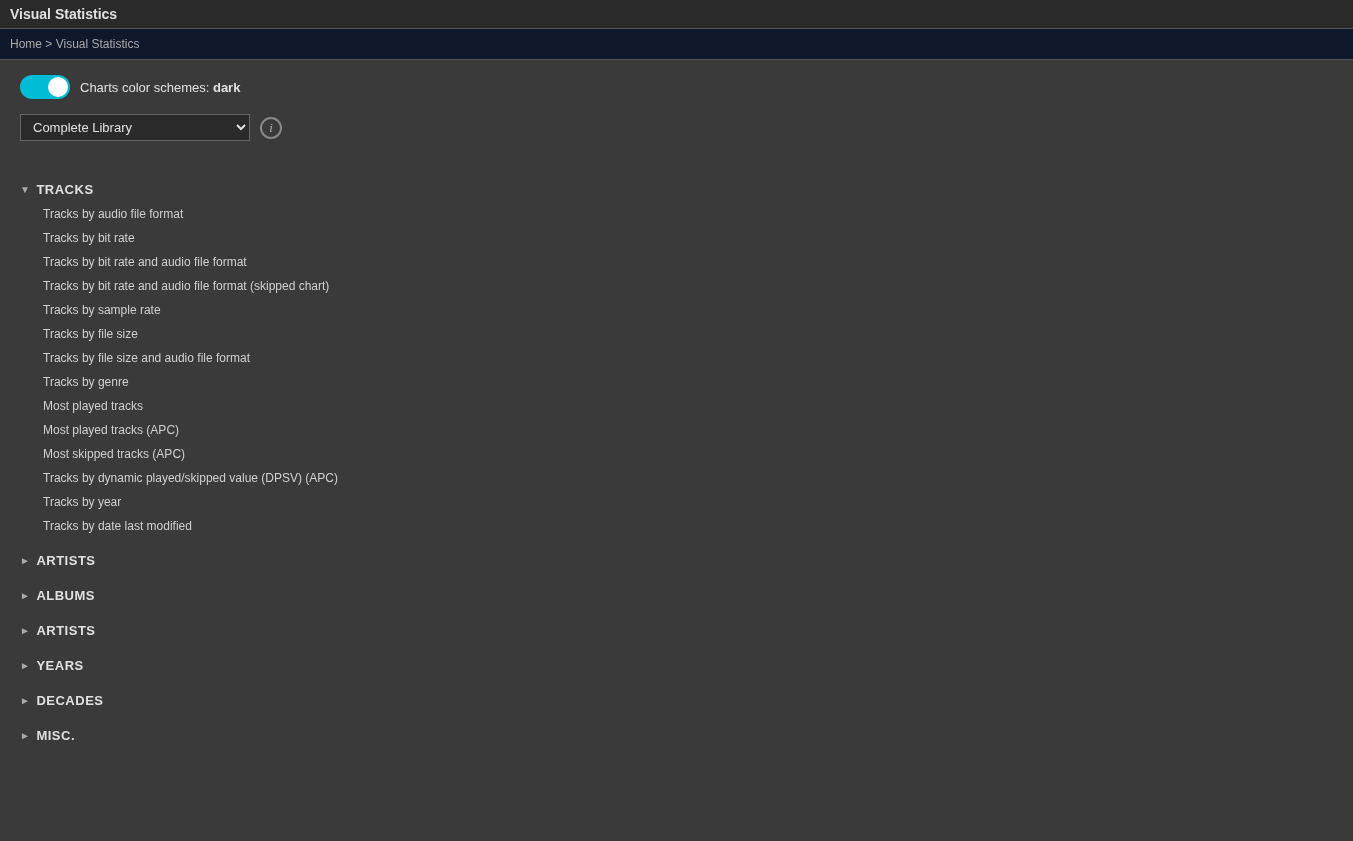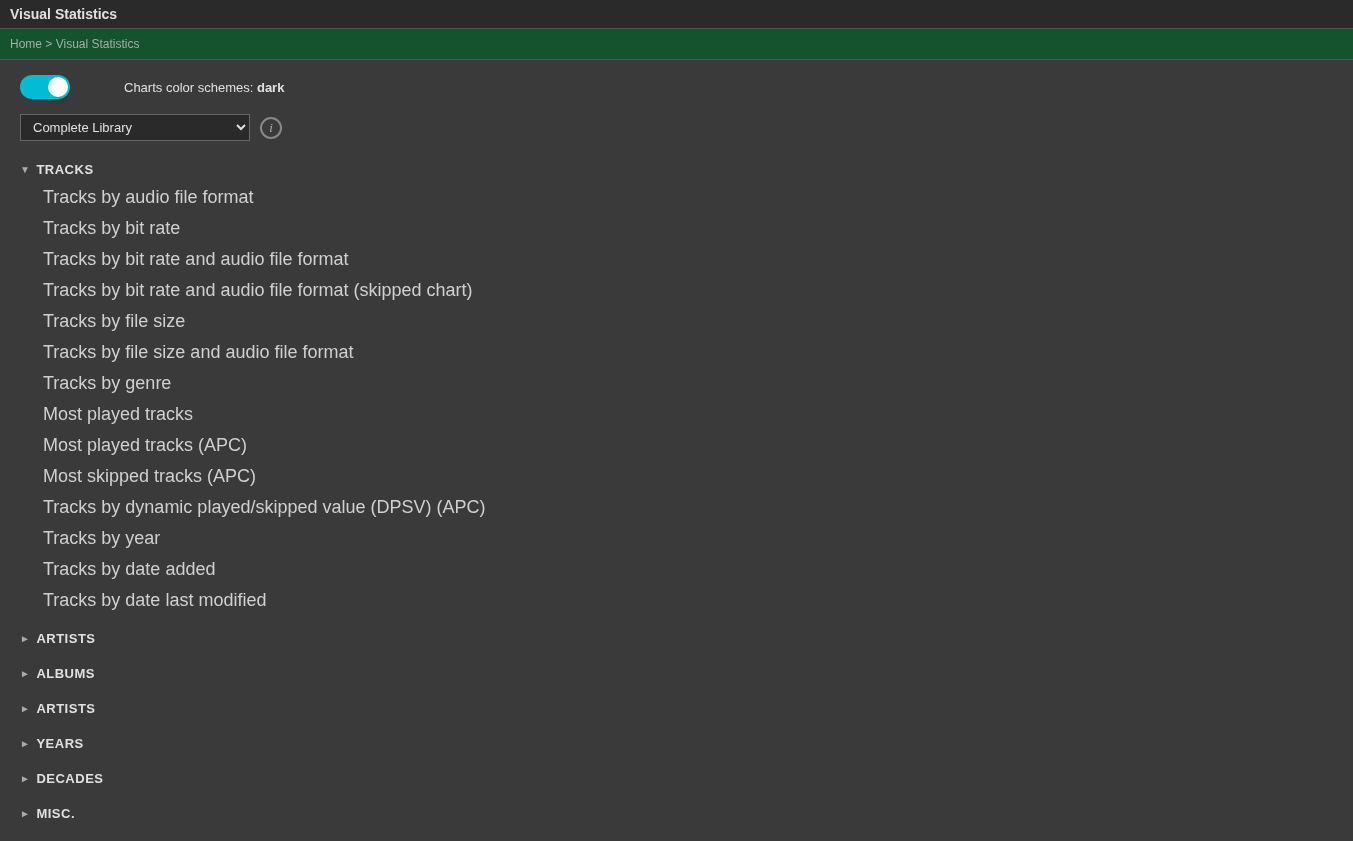--- a/index.html
+++ b/index.html
@@ -20,21 +20,21 @@
     #title-bar {
       background-color: #2a2a2a;
       padding: 6px 10px;
       font-size: 14px;
       font-weight: bold;
       color: #e0e0e0;
       border-bottom: 1px solid #555;
     }
 
     #breadcrumb {
-      background-color: #14532d;
+      background-color: #0f172a;
       padding: 8px 10px;
       font-size: 12px;
       color: #aaa;
       border-bottom: 1px solid #555;
     }
 
     #breadcrumb a {
       color: #aaa;
       text-decoration: none;
     }
@@ -72,31 +72,30 @@
       background-color: #fff;
       border-radius: 50%;
       top: 2px;
       right: 2px;
       transition: left 0.2s;
     }
 
     #color-scheme-label {
       font-size: 13px;
       color: #e0e0e0;
-      margin-left: 44px;
     }
 
     #color-scheme-label strong {
       font-weight: bold;
     }
 
     #library-row {
       display: flex;
       align-items: center;
-      margin-bottom: 16px;
+      margin-bottom: 36px;
     }
 
     #library-select {
       background-color: #2a2a2a;
       color: #e0e0e0;
       border: 1px solid #666;
       padding: 4px 8px;
       font-size: 13px;
       width: 230px;
       cursor: pointer;
@@ -142,21 +141,21 @@
     }
 
     .section-items {
       padding-left: 15px;
     }
 
     .section-item {
       padding: 5px 8px;
       cursor: pointer;
       color: #d0d0d0;
-      font-size: 18px;
+      font-size: 12px;
     }
   </style>
 </head>
 <body>
 
 <div id="title-bar">
   <span>Visual Statistics</span>
 </div>
 
 <div id="breadcrumb">
@@ -191,29 +190,29 @@
   <div class="section">
         <div class="section-header">
           <span class="arrow">▼</span>
           <span>TRACKS</span>
         </div>
         <div class="section-items">
           <div class="section-item">Tracks by audio file format</div>
           <div class="section-item">Tracks by bit rate</div>
           <div class="section-item">Tracks by bit rate and audio file format</div>
           <div class="section-item">Tracks by bit rate and audio file format (skipped chart)</div>
+          <div class="section-item">Tracks by sample rate</div>
           <div class="section-item">Tracks by file size</div>
           <div class="section-item">Tracks by file size and audio file format</div>
           <div class="section-item">Tracks by genre</div>
           <div class="section-item">Most played tracks</div>
           <div class="section-item">Most played tracks (APC)</div>
           <div class="section-item">Most skipped tracks (APC)</div>
           <div class="section-item">Tracks by dynamic played/skipped value (DPSV) (APC)</div>
           <div class="section-item">Tracks by year</div>
-          <div class="section-item">Tracks by date added</div>
           <div class="section-item">Tracks by date last modified</div>
         </div>
       </div>
       <div class="section">
         <div class="section-header">
           <span class="arrow">►</span>
           <span>ARTISTS</span>
         </div>
       </div>
       <div class="section">

